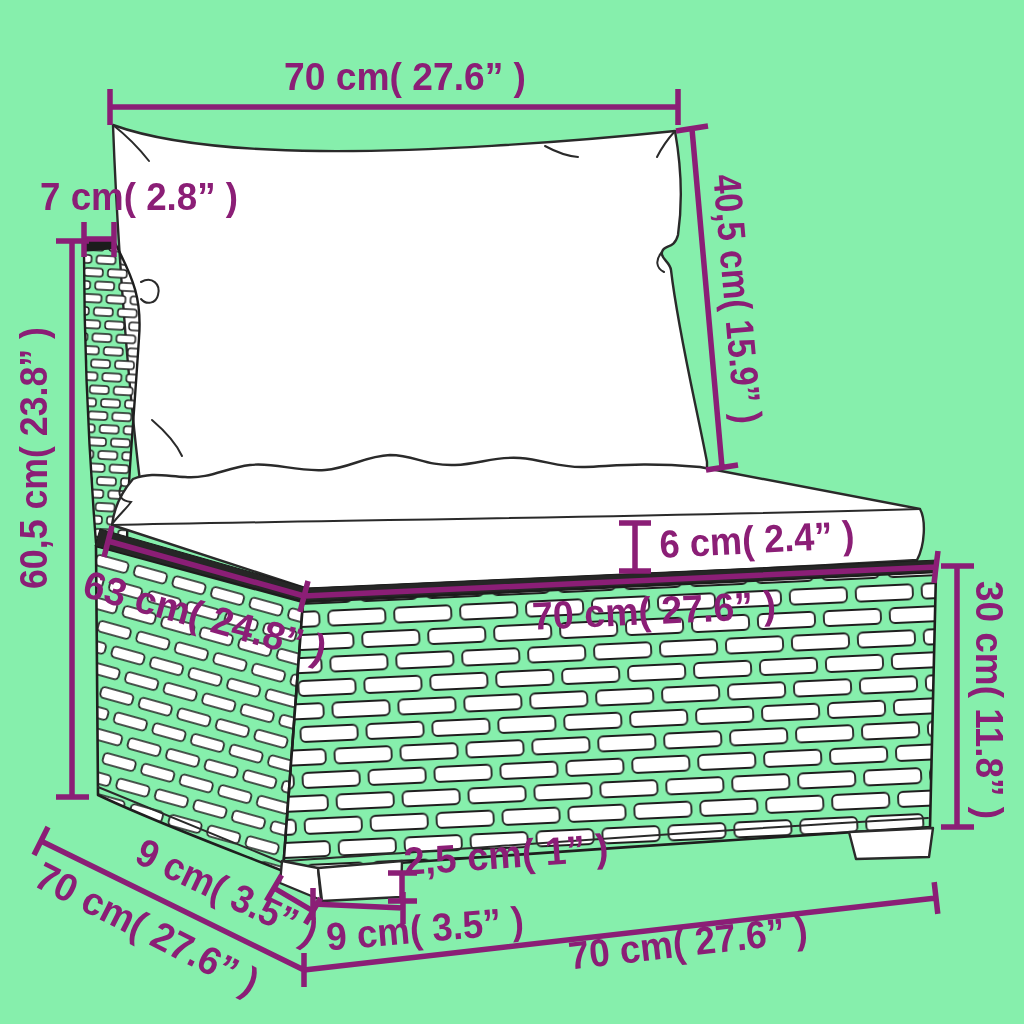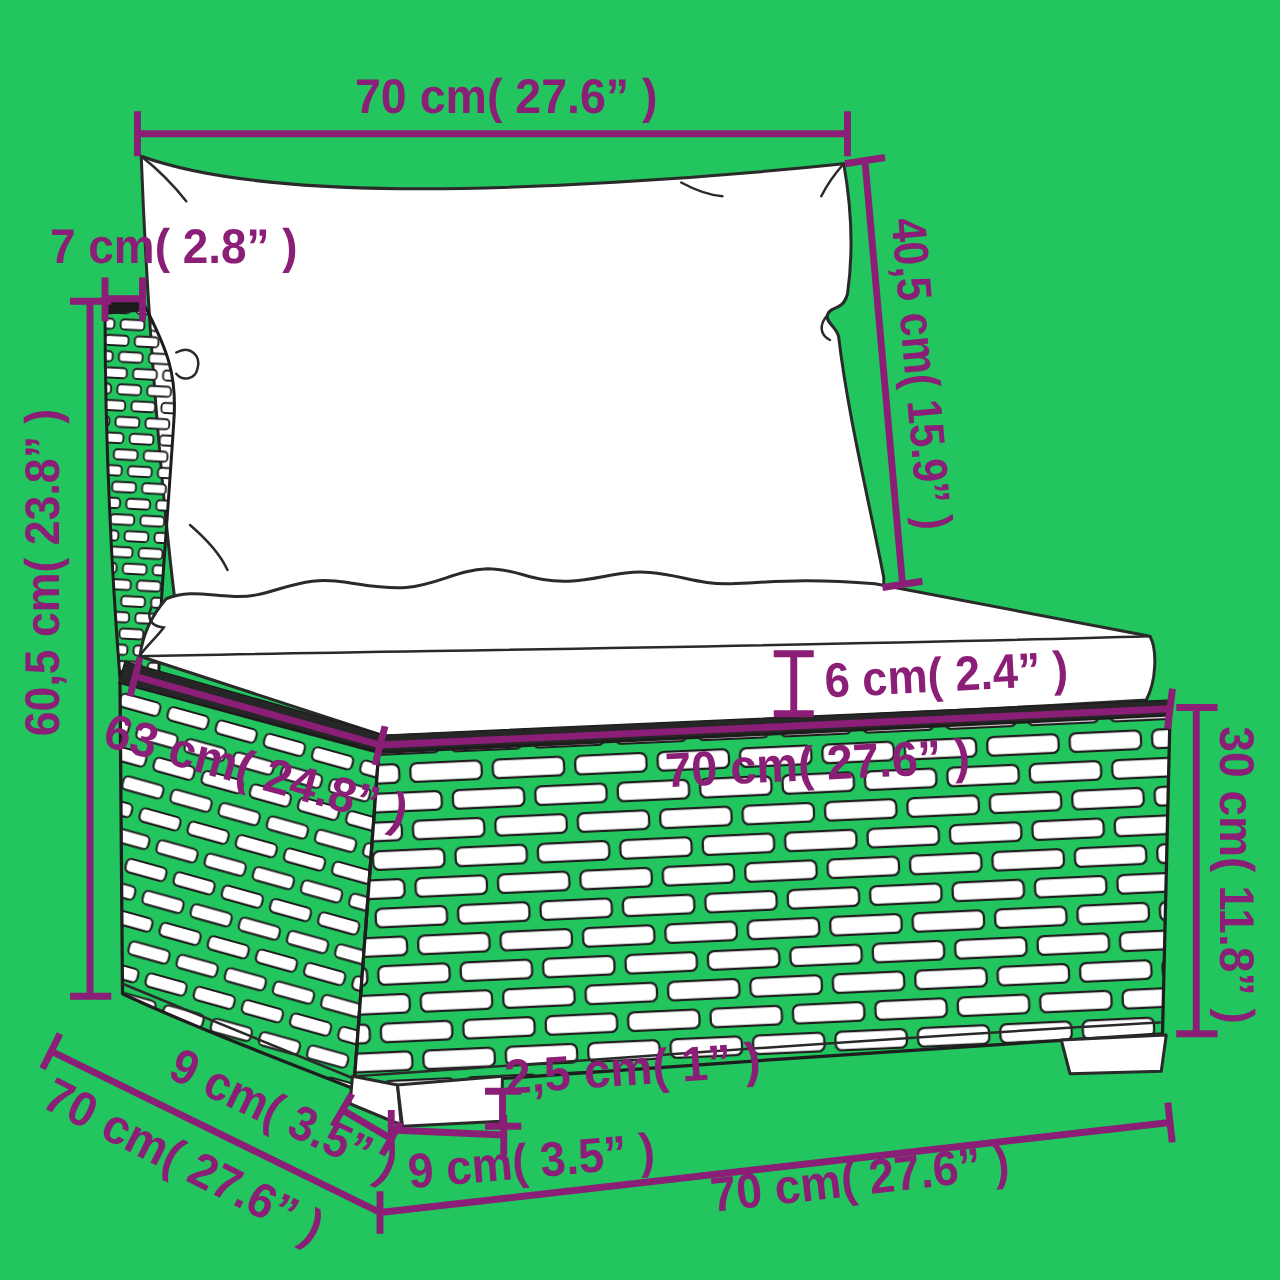--- a/index.html
+++ b/index.html
@@ -1,16 +1,16 @@
 <!DOCTYPE html>
 <html><head>
 <meta charset="utf-8">
 <style>
   html,body{margin:0;padding:0;background:#ffffff;}
-  .stage{width:1024px;height:1024px;position:relative;background:#22c55e;overflow:hidden;}
+  .stage{width:1024px;height:1024px;position:relative;background:#86efac;overflow:hidden;}
   svg{display:block;}
   .outline{fill:#ffffff;stroke:#2a2a2a;stroke-width:2.4;stroke-linejoin:round;stroke-linecap:round;}
   .thin{fill:none;stroke:#2a2a2a;stroke-width:2;stroke-linecap:round;}
   .band{fill:#262626;stroke:#1c1c1c;stroke-width:1;}
   .dl{stroke:#8B1E76;stroke-width:5.5;fill:none;stroke-linecap:butt;}
   .dt{fill:#8B1E76;font-family:"Liberation Sans",sans-serif;font-weight:bold;font-size:39px;}
 </style>
 </head>
 <body>
 

